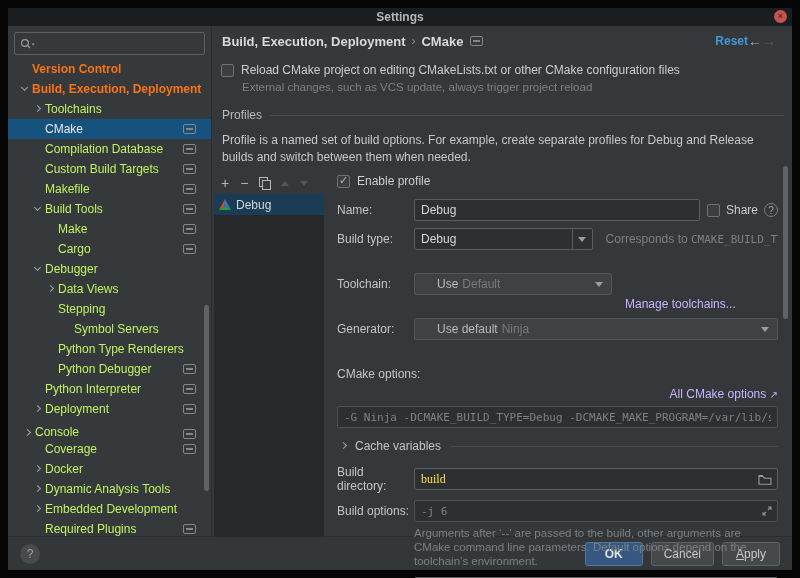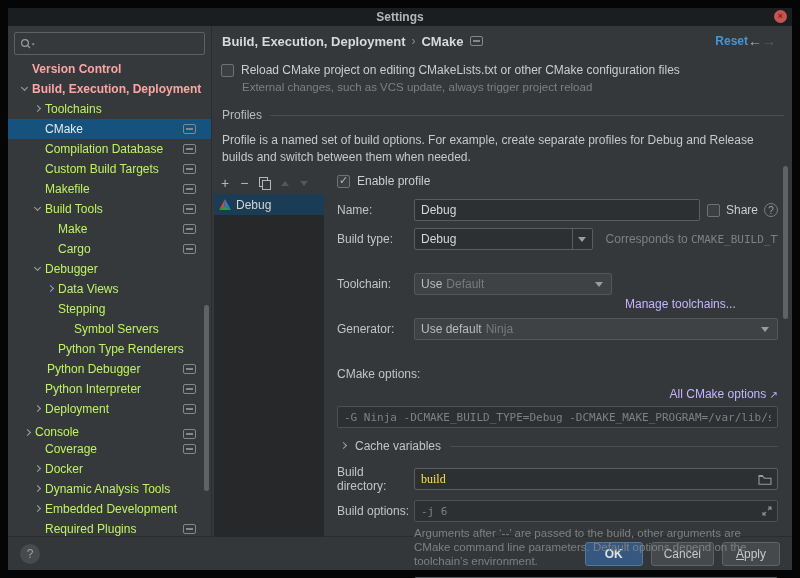--- a/index.html
+++ b/index.html
@@ -13,21 +13,21 @@
 
   .main { flex:1; display:flex; min-height:0; position:relative; }
 
   
   .sidebar { width:204px; flex-shrink:0; background:#36393b; position:relative; border-right:1px solid #2b2e30; }
   .searchbox { margin:6px 6px 4px 6px; height:23px; border:1px solid #5d6163; border-radius:2px; background:#36393b; display:flex; align-items:center; padding:0 5px; }
   .searchbox svg { flex-shrink:0; }
   .searchbox input { flex:1; background:transparent; border:none; outline:none; color:#d0d2d4; font-size:12px; margin-left:3px; font-family:"Liberation Sans",sans-serif; }
   .tree { margin-top:4px; }
   .tree-row { height:20px; display:flex; align-items:center; font-size:12px; color:#bef264; cursor:default; }
-  .tree-row.bold { font-weight:bold; color:#fca5a5; }
+  .tree-row.bold { font-weight:bold; color:#f97316; }
   .tree-row.selected { background:#16527e; color:#e8eaec; }
   .chev { width:14px; height:12px; position:relative; flex-shrink:0; }
   .chev.r::before { content:''; position:absolute; top:3px; left:4px; width:4px; height:4px; border-right:1.4px solid #a0a3a5; border-bottom:1.4px solid #a0a3a5; transform:rotate(-45deg); }
   .chev.d::before { content:''; position:absolute; top:2px; left:4px; width:4px; height:4px; border-right:1.4px solid #a0a3a5; border-bottom:1.4px solid #a0a3a5; transform:rotate(45deg); }
   .mon { width:13px; height:10px; border:1px solid #84888a; border-radius:2px; position:relative; flex-shrink:0; }
   .mon::after { content:''; position:absolute; left:2px; top:3px; width:7px; height:2px; background:#84888a; }
   .tree-row .mon { margin-left:auto; margin-right:15px; }
   .v-scroll { position:absolute; width:5px; background:#5f6366; border-radius:3px; }
   .sidebar .v-scroll { right:2px; top:279px; height:186px; }
 
@@ -77,21 +77,21 @@
   .fld-wrap { height:22px; background:#2d3032; border:1px solid #5a5e61; border-radius:2px; display:flex; align-items:center; }
   .fld-wrap input { flex:1; min-width:0; height:100%; background:transparent; border:none; outline:none; color:#fde047; font-size:12px; padding:0 6px; font-family:Liberation Serif, serif; }
   .fld-wrap .ficon { flex-shrink:0; margin-right:5px; display:flex; }
   .mono, .fld-wrap input.mono { font-family:"DejaVu Sans Mono", monospace; font-size:11px; color:#7d8183; }
   .dim-border { border-color:#4d5154; }
 
   .combo { width:198px; height:22px; background:#2d3032; border:1px solid #5a5e61; border-radius:2px; display:flex; align-items:center; }
   .combo .cval { flex:1; font-size:12px; color:#d4d6d8; padding:0 6px; }
   .combo .cbtn { width:20px; align-self:stretch; border-left:1px solid #5a5e61; display:flex; align-items:center; justify-content:center; }
   .carrow { width:0; height:0; border-left:4px solid transparent; border-right:4px solid transparent; border-top:5px solid #9a9da0; }
-  .combo2 { height:22px; background:#3e4245; border:1px solid #53575a; border-radius:2px; display:flex; align-items:center; padding:0 8px 0 6px; }
+  .combo2 { height:22px; background:#3e4245; border:1px solid #53575a; border-radius:2px; display:flex; align-items:center; padding:0 8px 0 22px; }
   .combo2 .p1 { font-size:12px; color:#b9bbbd; margin-right:4px; }
   .combo2 .p2 { font-size:12px; color:#777b7d; }
   .combo2 .carrow { margin-left:auto; }
   .combo2.w198 { width:198px; }
   .combo2.grow { flex:1; }
 
   .note { margin-left:13px; font-size:12px; color:#7d8183; white-space:nowrap; overflow:hidden; }
   .note .code { font-family:"DejaVu Sans Mono",monospace; font-size:11px; }
   .link { color:#c4b5fd; font-size:12px; cursor:pointer;margin-top:40px; }
   .link .arr { font-size:10px; }
@@ -204,21 +204,21 @@
             <span>Stepping</span>
           </div>
           <div class="tree-row" style="padding-left: 52px;">
             <span class="chev"></span>
             <span>Symbol Servers</span>
           </div>
           <div class="tree-row" style="padding-left: 36px;">
             <span class="chev"></span>
             <span>Python Type Renderers</span>
           </div>
-          <div class="tree-row" style="padding-left: 25px;">
+          <div class="tree-row" style="padding-left: 36px;">
             <span class="chev"></span>
             <span>Python Debugger</span>
             <span class="mon"></span>
           </div>
           <div class="tree-row" style="padding-left: 23px;">
             <span class="chev"></span>
             <span>Python Interpreter</span>
             <span class="mon"></span>
           </div>
           <div class="tree-row" style="padding-left: 23px;">

